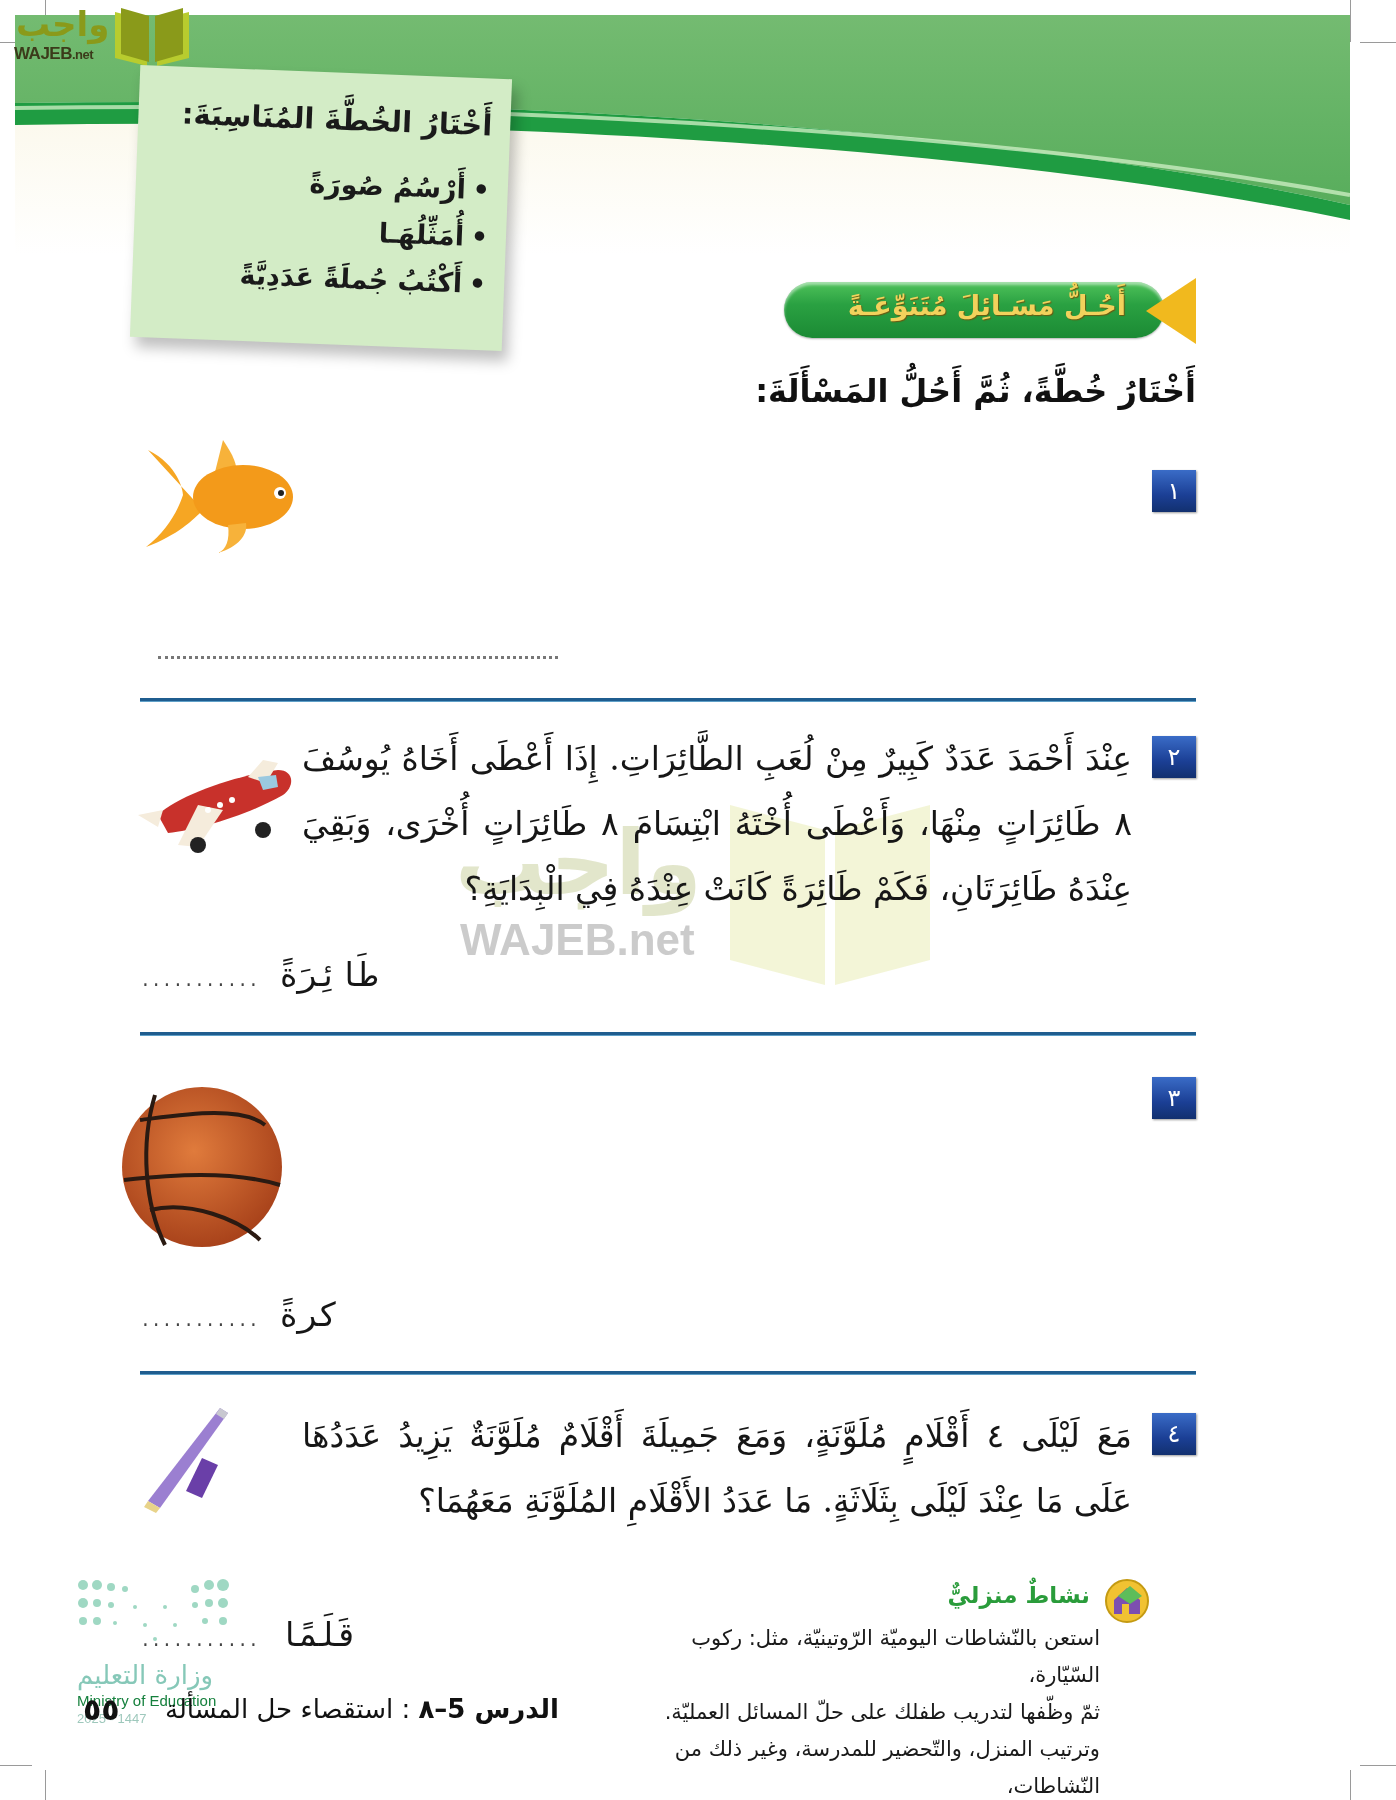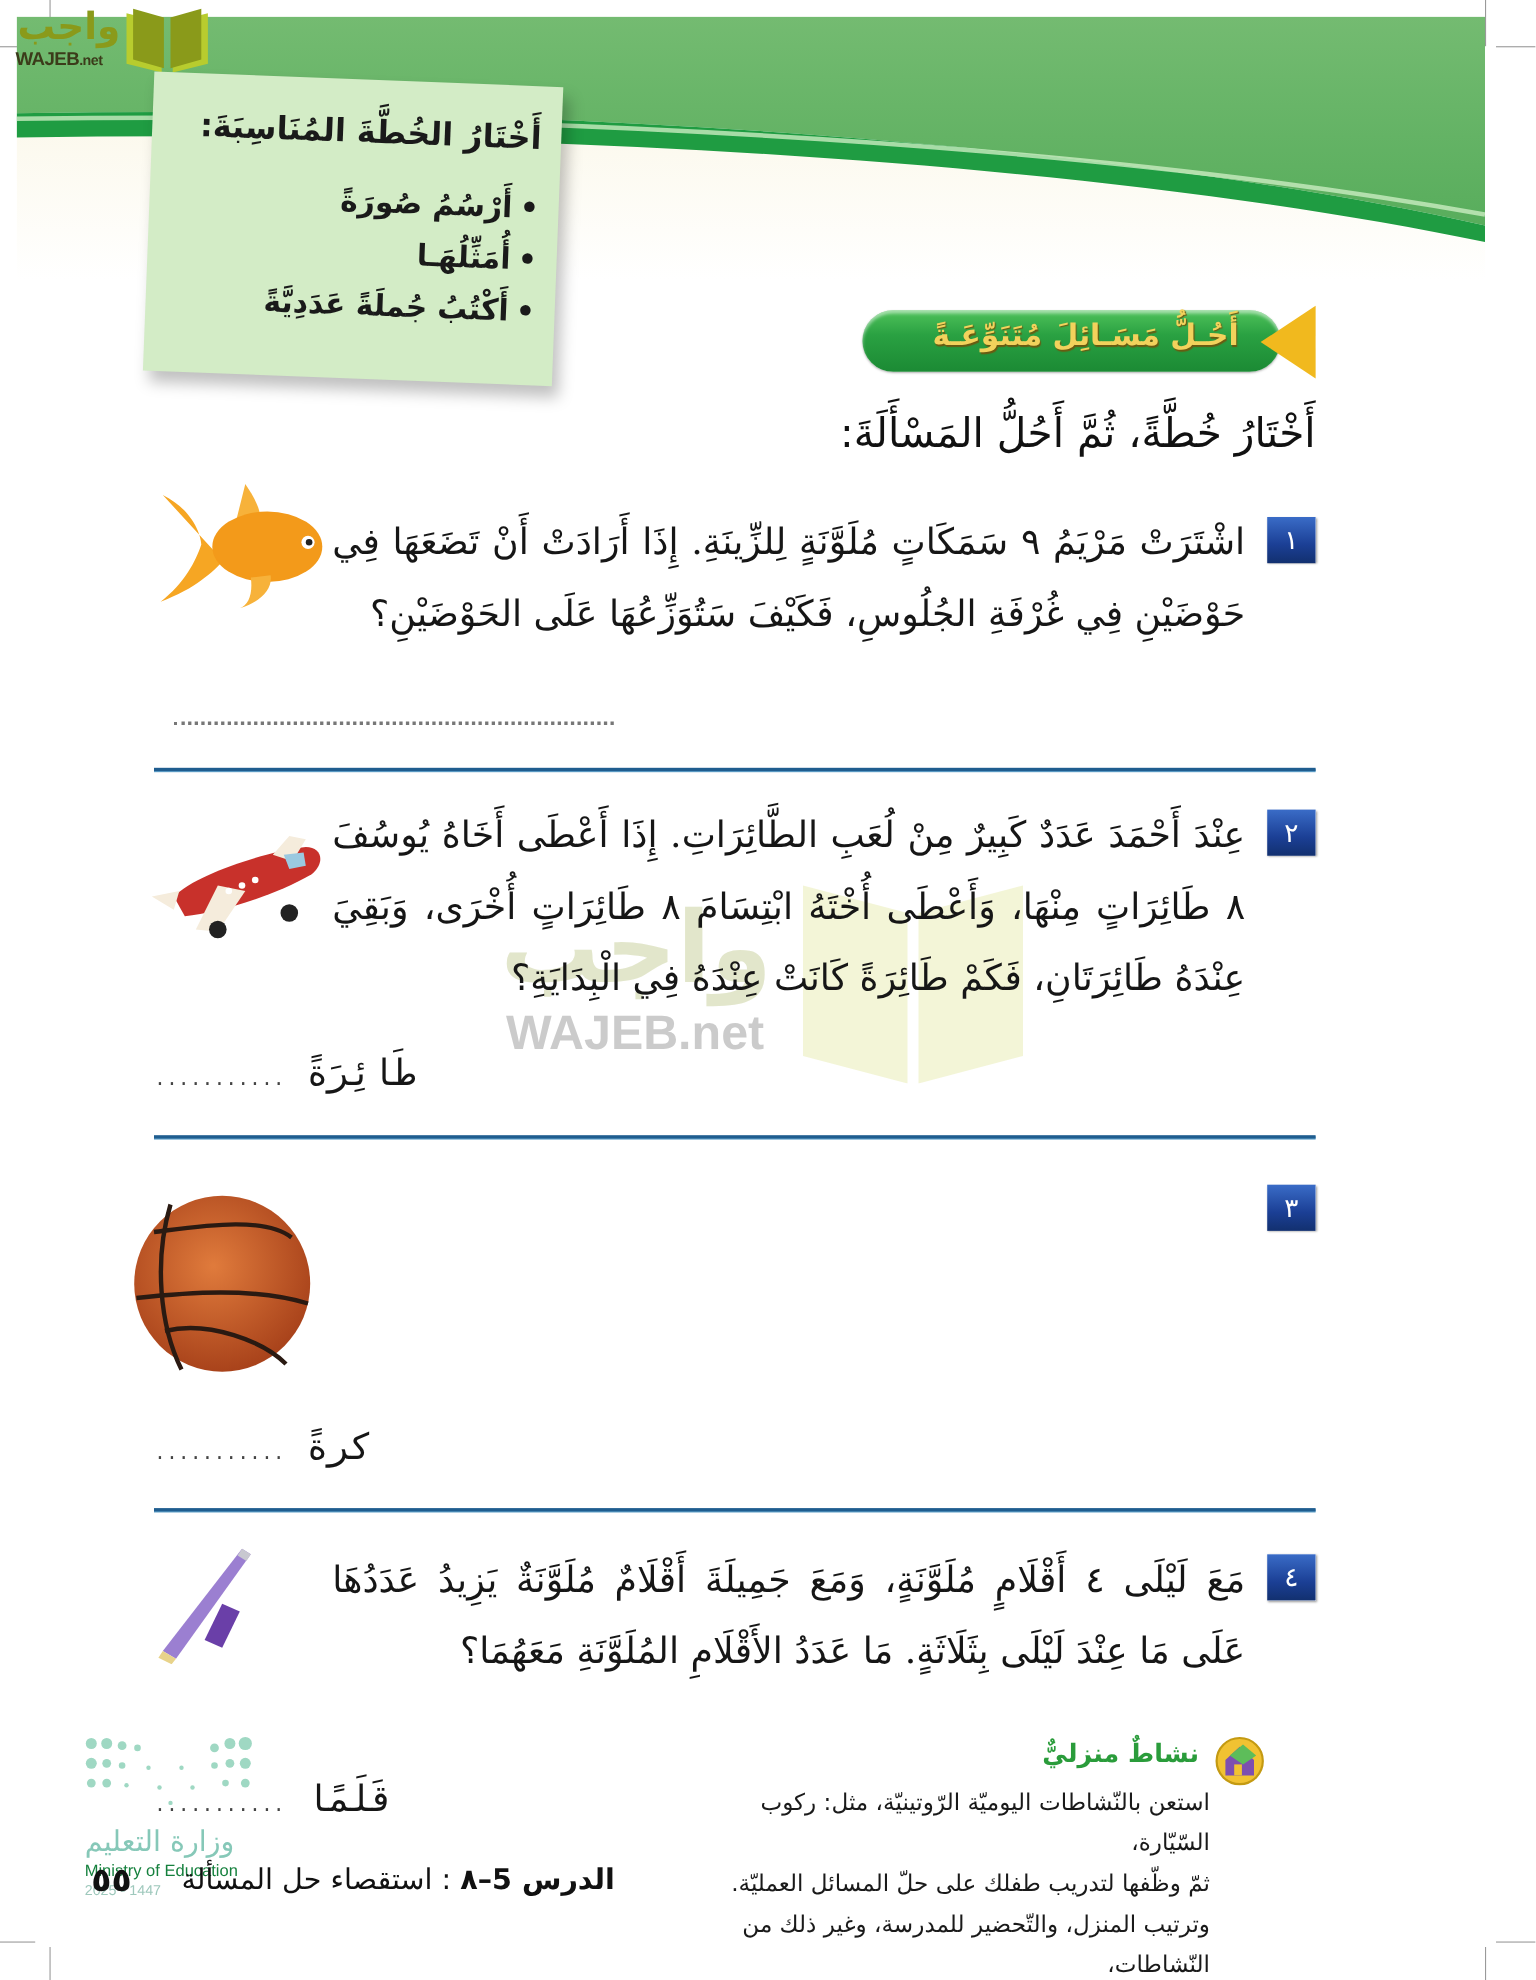--- a/index.html
+++ b/index.html
@@ -44,21 +44,21 @@
     background:linear-gradient(#4fc25a 0%, #2aa142 40%, #1b8a34 100%);
     box-shadow:inset 0 3px 3px rgba(255,255,255,0.5), 0 1px 2px rgba(0,0,0,0.3);
   }
   .banner .label {
     position:absolute; right:70px; top:12px; font-size:27px; font-weight:bold;
     color:#f2d25c; text-shadow:1px 1px 1px #6b5a10; direction:rtl;
   }
   .banner .arrow { position:absolute; right:0; top:0; width:0; height:0;
     border-top:33px solid transparent; border-bottom:33px solid transparent; border-right:50px solid #f1b91e; }
 
-  .instruction { position:absolute; right:200px; top:372px; font-size:37px; font-weight:normal; direction:rtl; color:#111; }
+  .instruction { position:absolute; right:200px; top:372px; font-size:32px; font-weight:bold; direction:rtl; color:#111; }
 
   .problem { position:absolute; left:120px; width:1076px; }
   .badge {
     position:absolute; right:0; width:44px; height:42px;
     background:linear-gradient(#3a6cc7, #1b3f95 60%, #12306f);
     color:#fff; font-size:24px; text-align:center; line-height:42px;
     box-shadow:1px 1px 2px rgba(0,0,0,0.4);
   }
   .ptext {
     position:absolute; right:64px; direction:rtl; text-align:justify; text-align-last:right;
@@ -157,21 +157,20 @@
   <svg class="wm-book" viewBox="0 0 220 200">
     <path d="M10,20 L105,45 L105,200 L10,175 Z" fill="rgba(220,225,140,0.35)"></path>
     <path d="M210,20 L115,45 L115,200 L210,175 Z" fill="rgba(220,225,140,0.35)"></path>
   </svg>
   <div class="wm-ar">واجب</div>
   <div class="wm-en">WAJEB.net</div>
 </div>
 
 <div class="problem" style="top:470px;height:200px;">
   <div class="badge" style="top:0;">١</div>
-  <div class="ptext" style="top:-10px;width:830px;">اشْتَرَتْ مَرْيَمُ ٩ سَمَكَاتٍ مُلَوَّنَةٍ لِلزِّينَةِ. إِذَا أَرَادَتْ أَنْ تَضَعَهَا فِي حَوْضَيْنِ فِي غُرْفَةِ الجُلُوسِ، فَكَيْفَ سَتُوَزِّعُهَا عَلَى الحَوْضَيْنِ؟</div>
 </div>
 <svg class="img" style="left:138px;top:435px;" width="160" height="120" viewBox="0 0 160 120">
   <path d="M10,15 C40,30 45,55 45,60 C40,75 30,95 8,112 C40,100 55,85 65,75 Z" fill="#f6a623"></path>
   <path d="M85,5 C95,20 100,30 98,40 L75,45 Z" fill="#f7b23a"></path>
   <ellipse cx="105" cy="62" rx="50" ry="32" fill="#f39a1a"></ellipse>
   <path d="M90,90 C92,105 88,115 80,118 C100,112 110,100 108,88 Z" fill="#f7b23a"></path>
   <circle cx="142" cy="58" r="6" fill="#fff"></circle>
   <circle cx="143" cy="58" r="3" fill="#222"></circle>
 </svg>
 <div class="dotted-line"></div>

